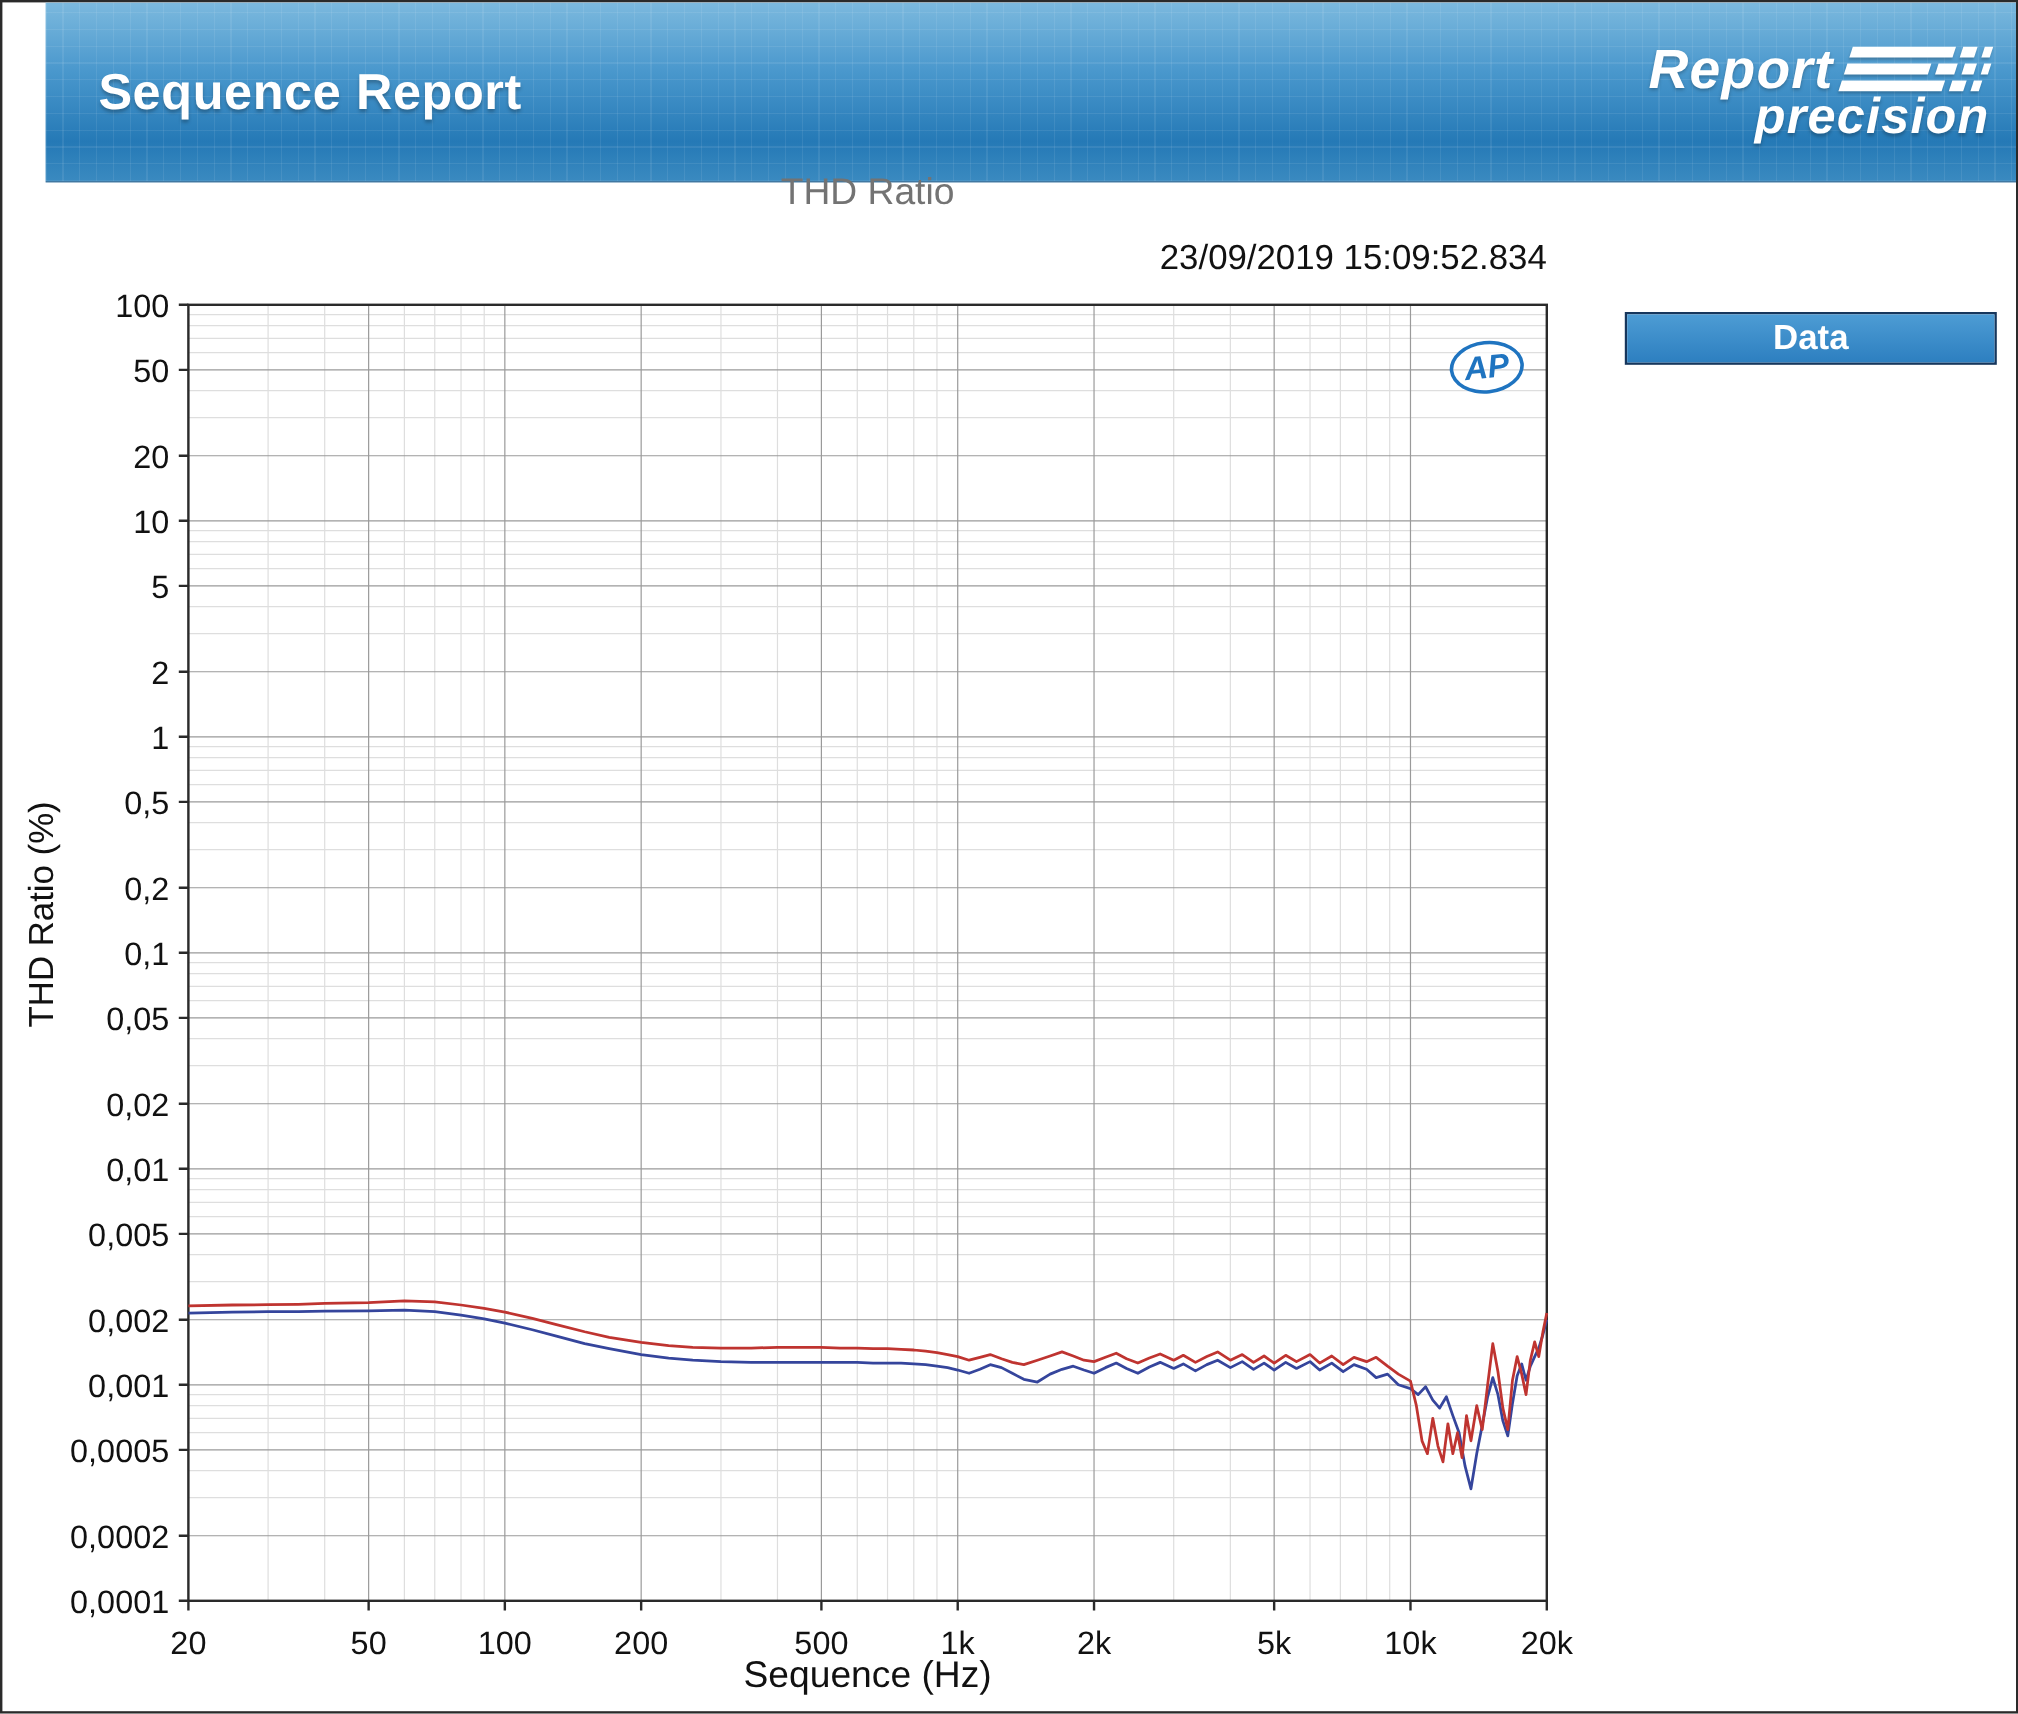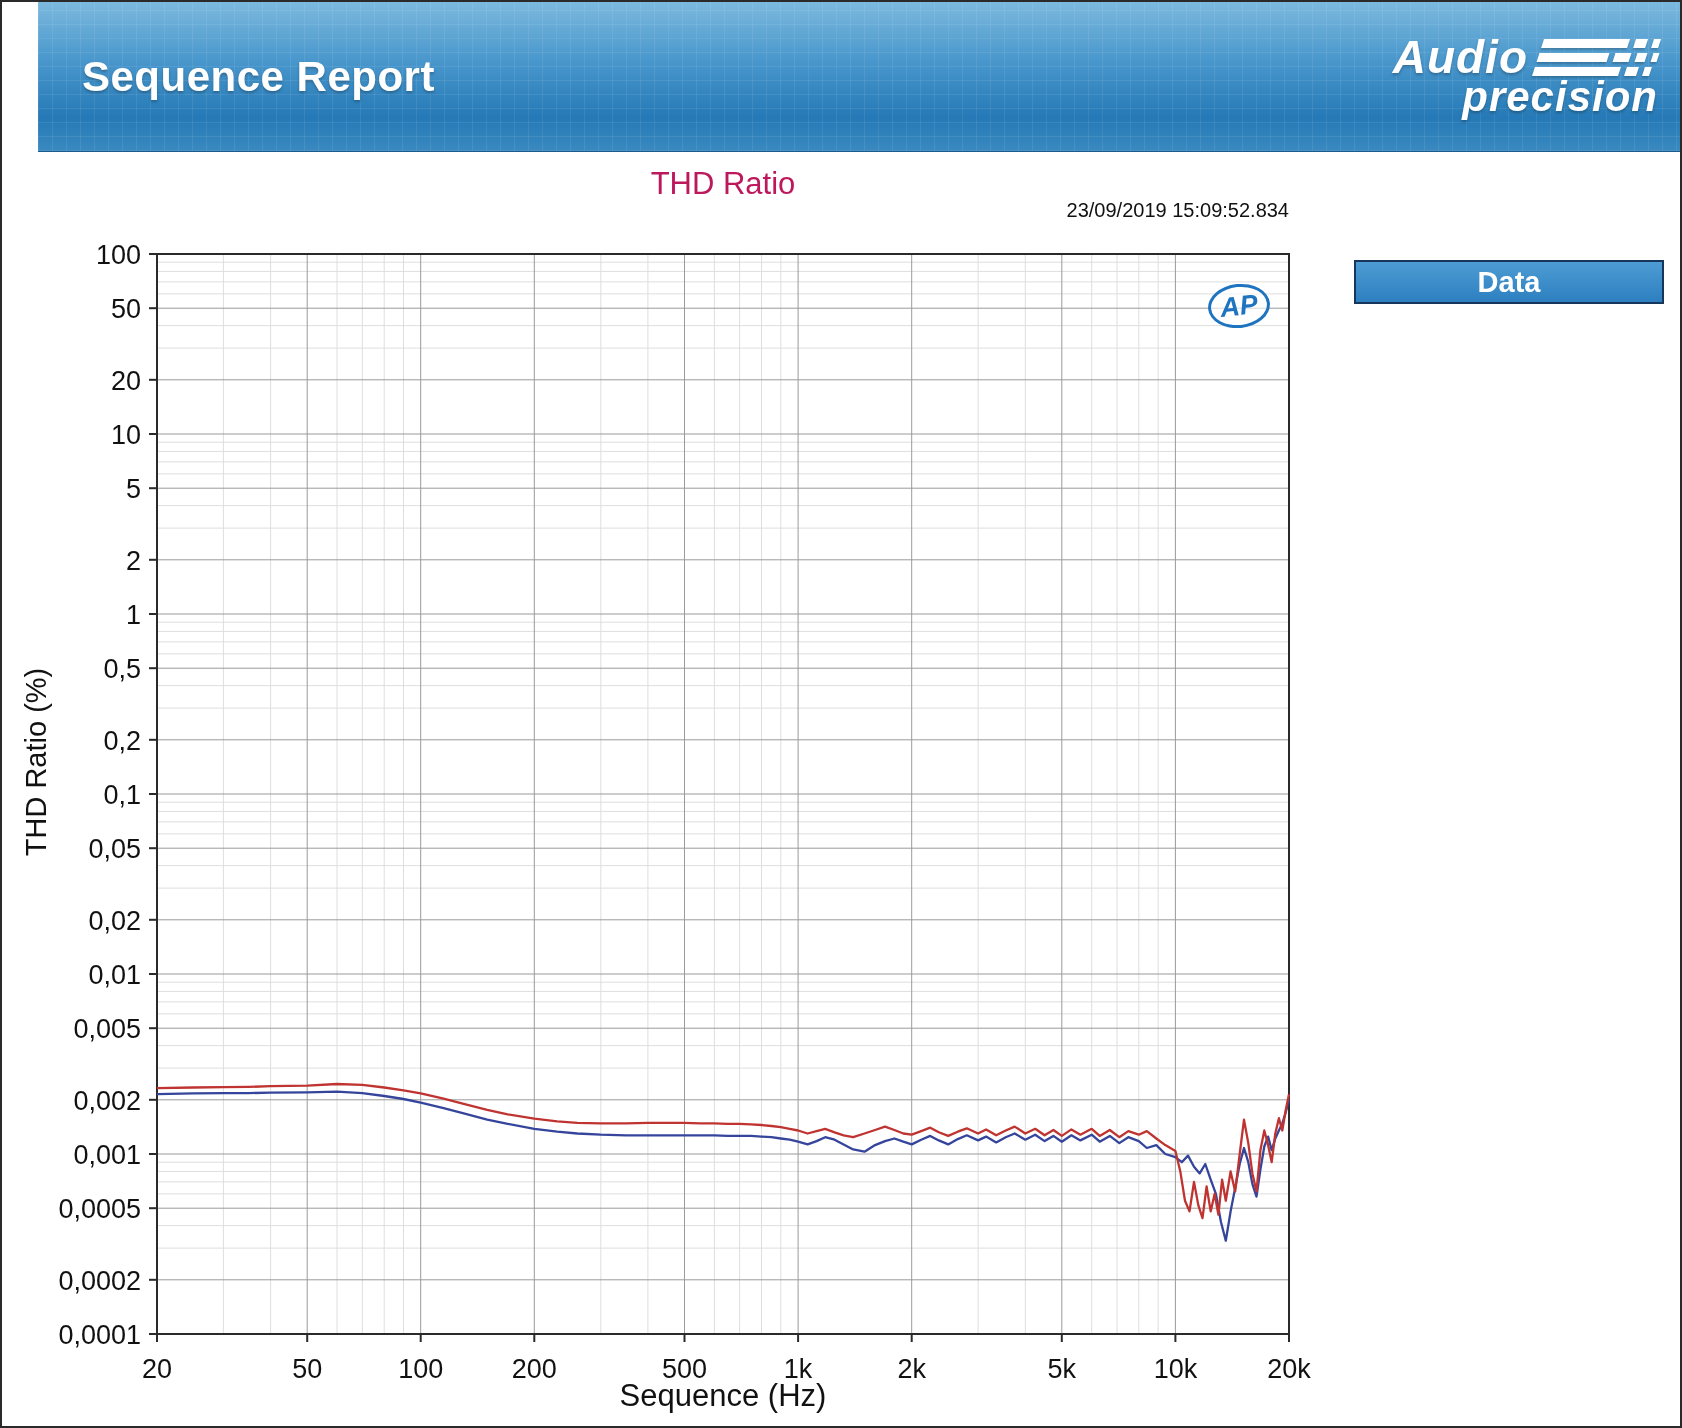--- a/index.html
+++ b/index.html
@@ -24,24 +24,24 @@
   .report-title { color:#ffffff; font-size:42px; font-weight:bold; letter-spacing:0.5px;
     text-shadow:0 2px 3px rgba(0,0,0,0.25); }
   .ap-brand { display:flex; flex-direction:column; align-items:flex-end; color:#fff; line-height:0.9; }
   .ap-brand .row1 { display:flex; align-items:center; gap:10px; }
   .ap-brand .word { font-style:italic; font-weight:bold; font-size:46px;
     text-shadow:0 2px 3px rgba(0,0,0,0.25); letter-spacing:1px; }
   .logo-bars { display:flex; flex-direction:column; gap:5px; transform:skewX(-18deg); }
   .logo-bars .bar { display:flex; gap:6px; }
   .logo-bars i { display:block; height:9px; background:#fff; box-shadow:0 2px 2px rgba(0,0,0,0.2); }
   
-  .chart-title { position:absolute; left:155px; top:164px; width:1132px;
-    text-align:center; font-size:31px; color:#be185d; }
+  .chart-title { position:absolute; left:155px; top:140px; width:1132px;
+    text-align:center; font-size:31px; color:#737373; }
   .chart-timestamp { position:absolute; left:600px; top:197px; width:687px;
-    text-align:right; font-size:20px; color:#111; }
+    text-align:right; font-size:29px; color:#111; }
   .y-axis-label { position:absolute; left:34px; top:760px; white-space:nowrap;
     transform:translate(-50%,-50%) rotate(-90deg); font-size:29px; color:#111; }
   .x-axis-label { position:absolute; left:155px; top:1376px; width:1132px;
     text-align:center; font-size:31px; color:#111; }
   
   #plot-svg { position:absolute; left:0; top:150px; width:1682px; height:1278px; }
   #plot-svg text { font-family:"Liberation Sans", sans-serif; font-size:27px; fill:#111; }
   
   .legend { position:absolute; left:1352px; top:258px; width:310px;
     background:#ffffff; border:2px solid #16365c; }
@@ -61,21 +61,21 @@
 </style>
 </head>
 <body>
 
 <div class="page">
 
   <div class="header">
     <div class="report-title">Sequence Report</div>
     <div class="ap-brand">
       <div class="row1">
-        <span class="word">Audio</span>
+        <span class="word">Report</span>
         <span class="logo-bars">
           <span class="bar">
               <i style="width:86px"></i>
               <i style="width:12px"></i>
               <i style="width:7px"></i>
             </span>
           <span class="bar">
               <i style="width:70px"></i>
               <i style="width:16px"></i>
               <i style="width:10px"></i>

